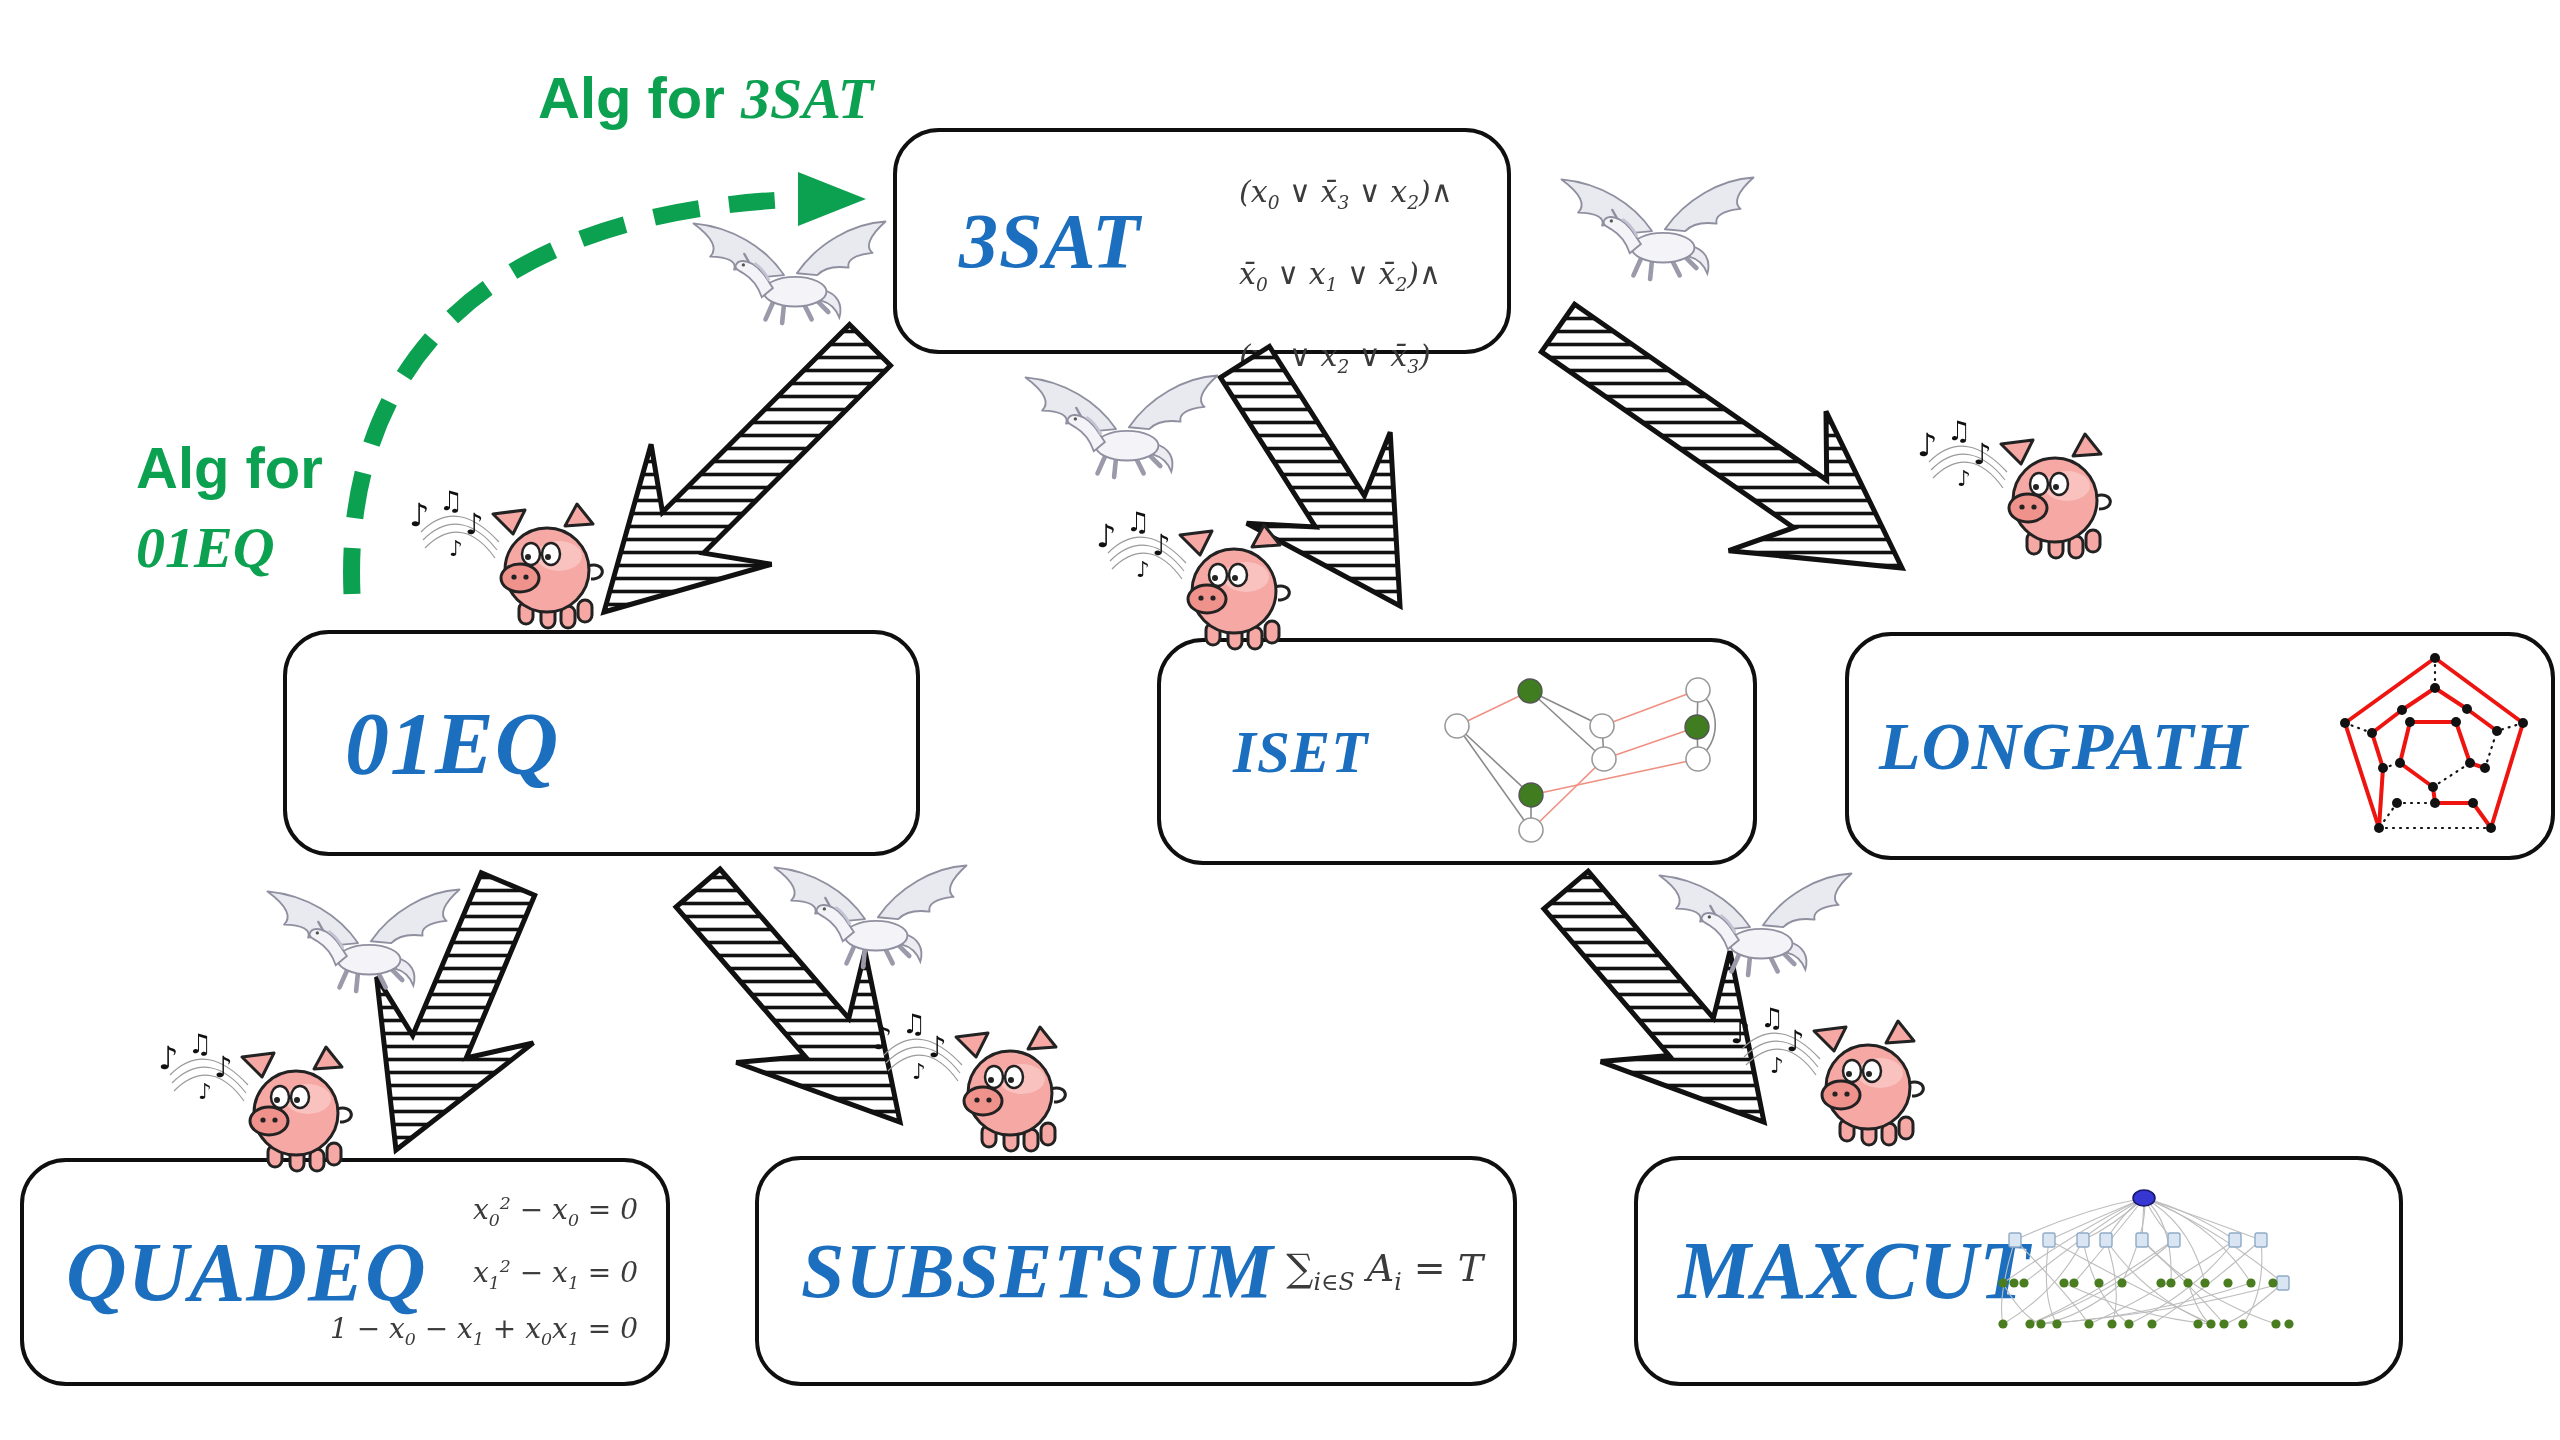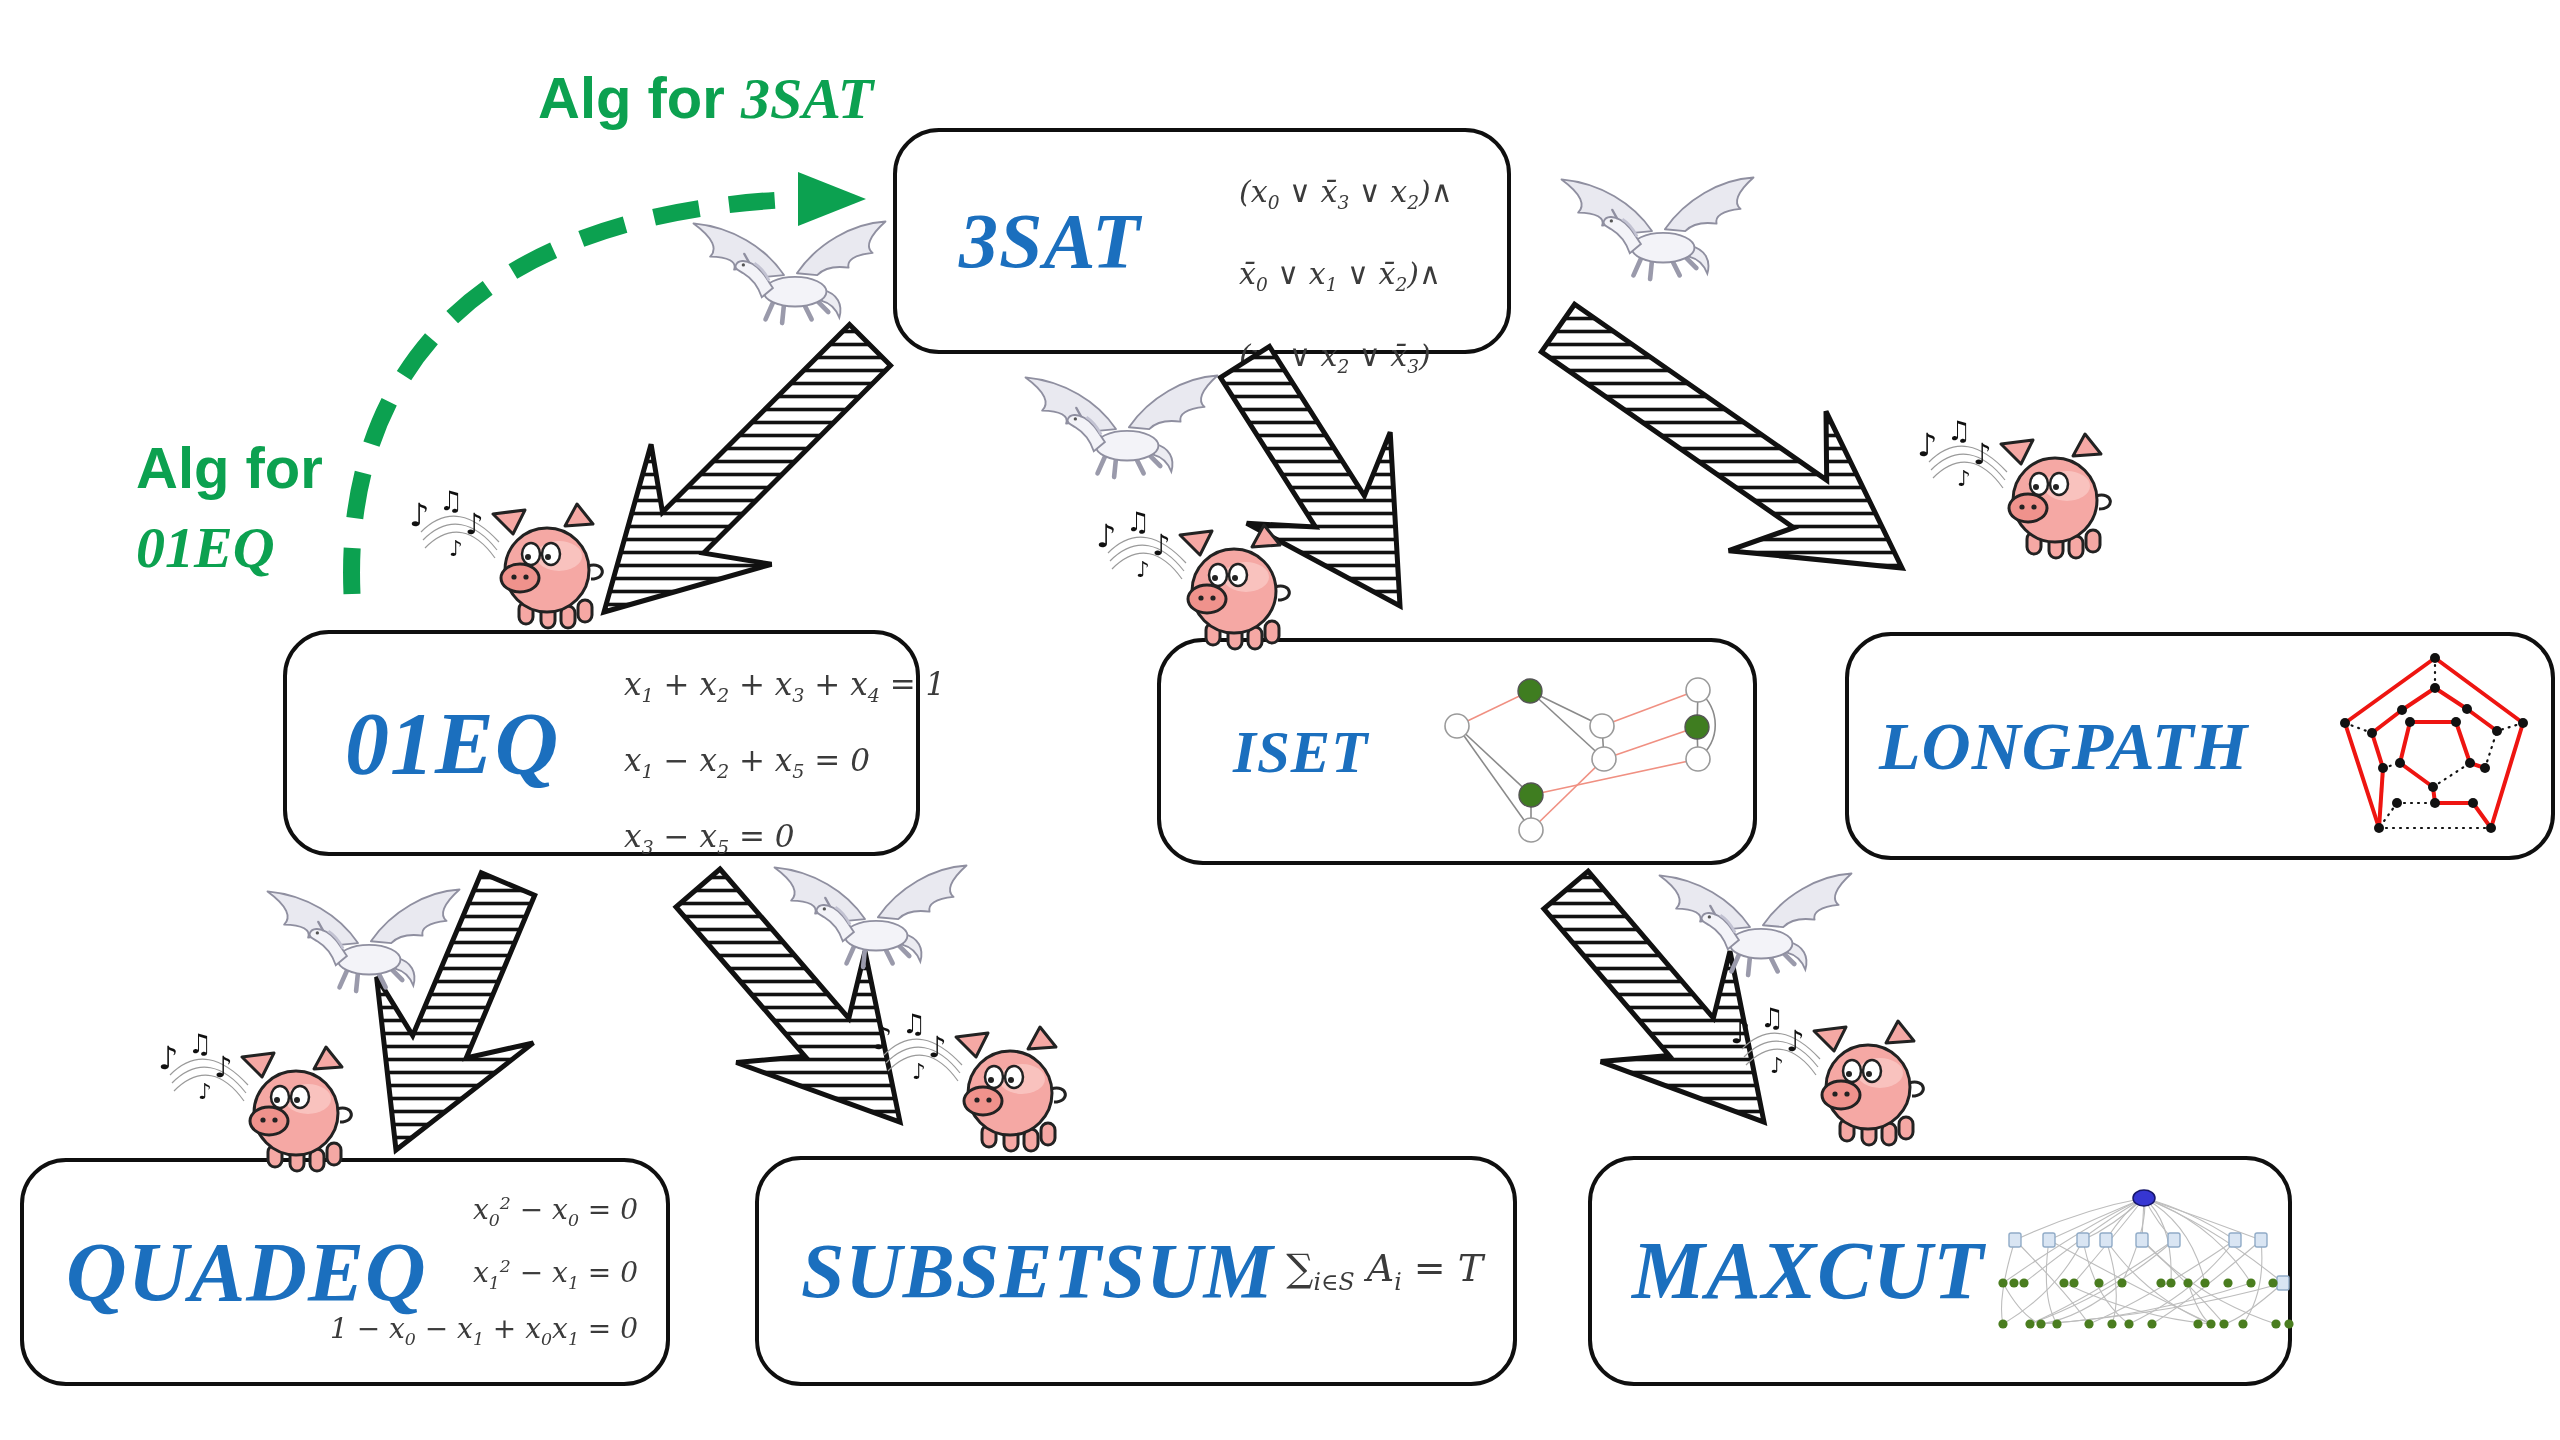--- a/index.html
+++ b/index.html
@@ -49,25 +49,20 @@
   <span class="plabel" style="left:62px;font-size:78px;">3SAT</span>
   <div class="formulas" style="left:342px;top:24px;font-size:30px;line-height:71px;">
     <div class="formula">(x<sub>0</sub> ∨ x̄<sub>3</sub> ∨ x<sub>2</sub>)∧</div>
     <div class="formula">x̄<sub>0</sub> ∨ x<sub>1</sub> ∨ x̄<sub>2</sub>)∧</div>
     <div class="formula">(x<sub>1</sub> ∨ x<sub>2</sub> ∨ x̄<sub>3</sub>)</div>
   </div>
 </div>
 
 <div class="node-box" style="left:283px;top:630px;width:637px;height:226px;">
   <span class="plabel" style="left:58px;font-size:88px;">01EQ</span>
-  <div class="formulas" style="left:337px;top:18px;font-size:31px;line-height:65px;">
-    <div class="formula">x<sub>1</sub> + x<sub>2</sub> + x<sub>3</sub> + x<sub>4</sub> = 1</div>
-    <div class="formula">x<sub>1</sub> − x<sub>2</sub> + x<sub>5</sub> = 0</div>
-    <div class="formula">x<sub>3</sub> − x<sub>5</sub> = 0</div>
-  </div>
 </div>
 
 <div class="node-box" style="left:1157px;top:638px;width:600px;height:227px;">
   <span class="plabel" style="left:72px;font-size:59px;">ISET</span>
 </div>
 
 <div class="node-box" style="left:1845px;top:632px;width:710px;height:228px;">
   <span class="plabel" style="left:30px;font-size:68px;">LONGPATH</span>
 </div>
 
@@ -78,21 +73,21 @@
     <div class="formula">x<sub>1</sub><sup>2</sup> − x<sub>1</sub> = 0</div>
     <div class="formula">1 − x<sub>0</sub> − x<sub>1</sub> + x<sub>0</sub>x<sub>1</sub> = 0</div>
   </div>
 </div>
 
 <div class="node-box" style="left:755px;top:1156px;width:762px;height:230px;">
   <span class="plabel" style="left:42px;font-size:78px;">SUBSETSUM</span>
   <span class="formula" style="position:absolute;right:30px;top:50%;transform:translateY(-50%);font-size:38px;">∑<sub>i∈S</sub> A<sub>i</sub> = T</span>
 </div>
 
-<div class="node-box" style="left:1588px;top:1156px;width:704px;height:230px;">
+<div class="node-box" style="left:1634px;top:1156px;width:769px;height:230px;">
   <span class="plabel" style="left:40px;font-size:82px;">MAXCUT</span>
 </div>
 
 <svg id="scene" width="2560" height="1440" viewBox="0 0 2560 1440">
   <defs>
     <pattern id="hatch" width="20" height="13" patternUnits="userSpaceOnUse">
       <rect width="20" height="13" fill="#ffffff"></rect>
       <line x1="0" y1="6.5" x2="20" y2="6.5" stroke="#111" stroke-width="3.6"></line>
     </pattern>
 

